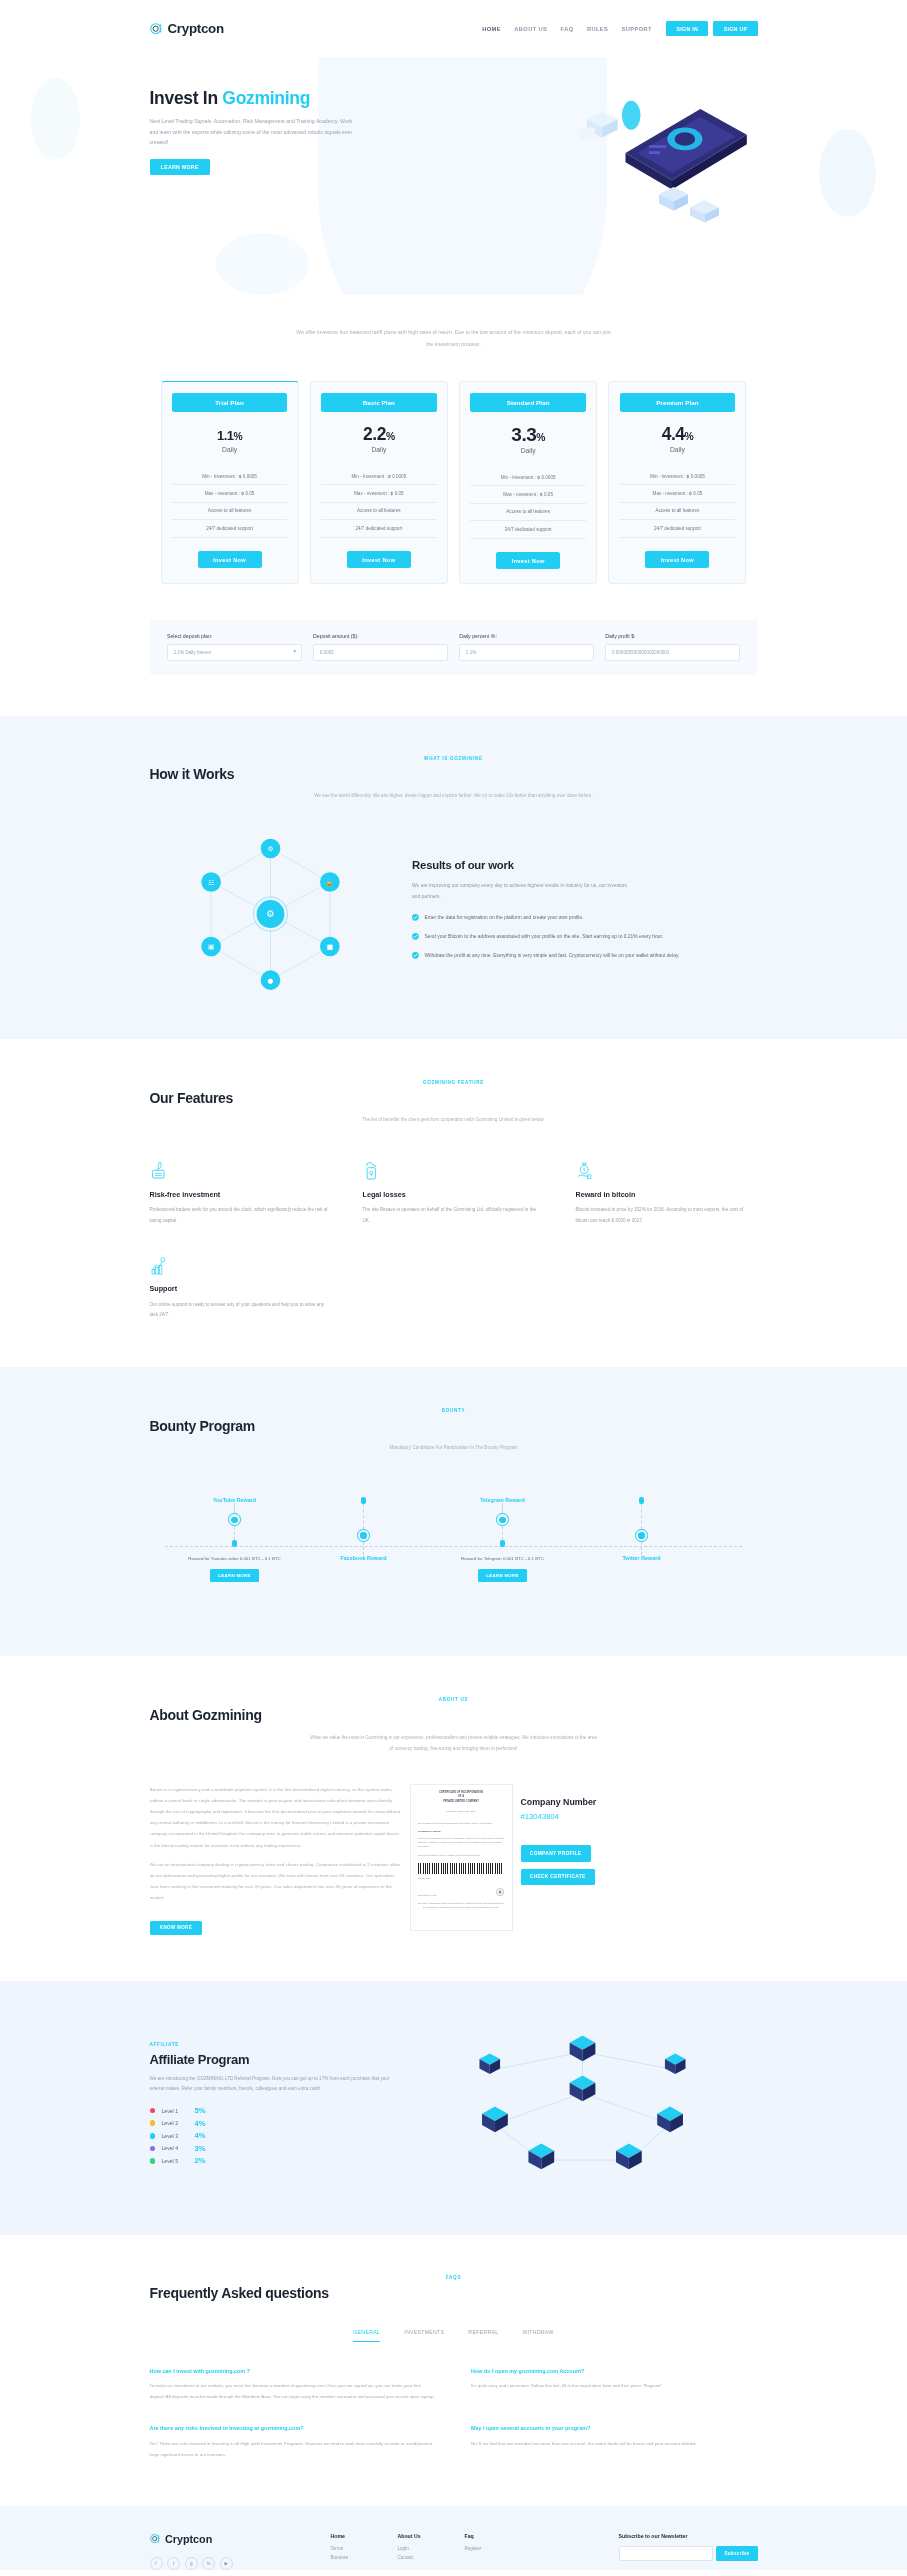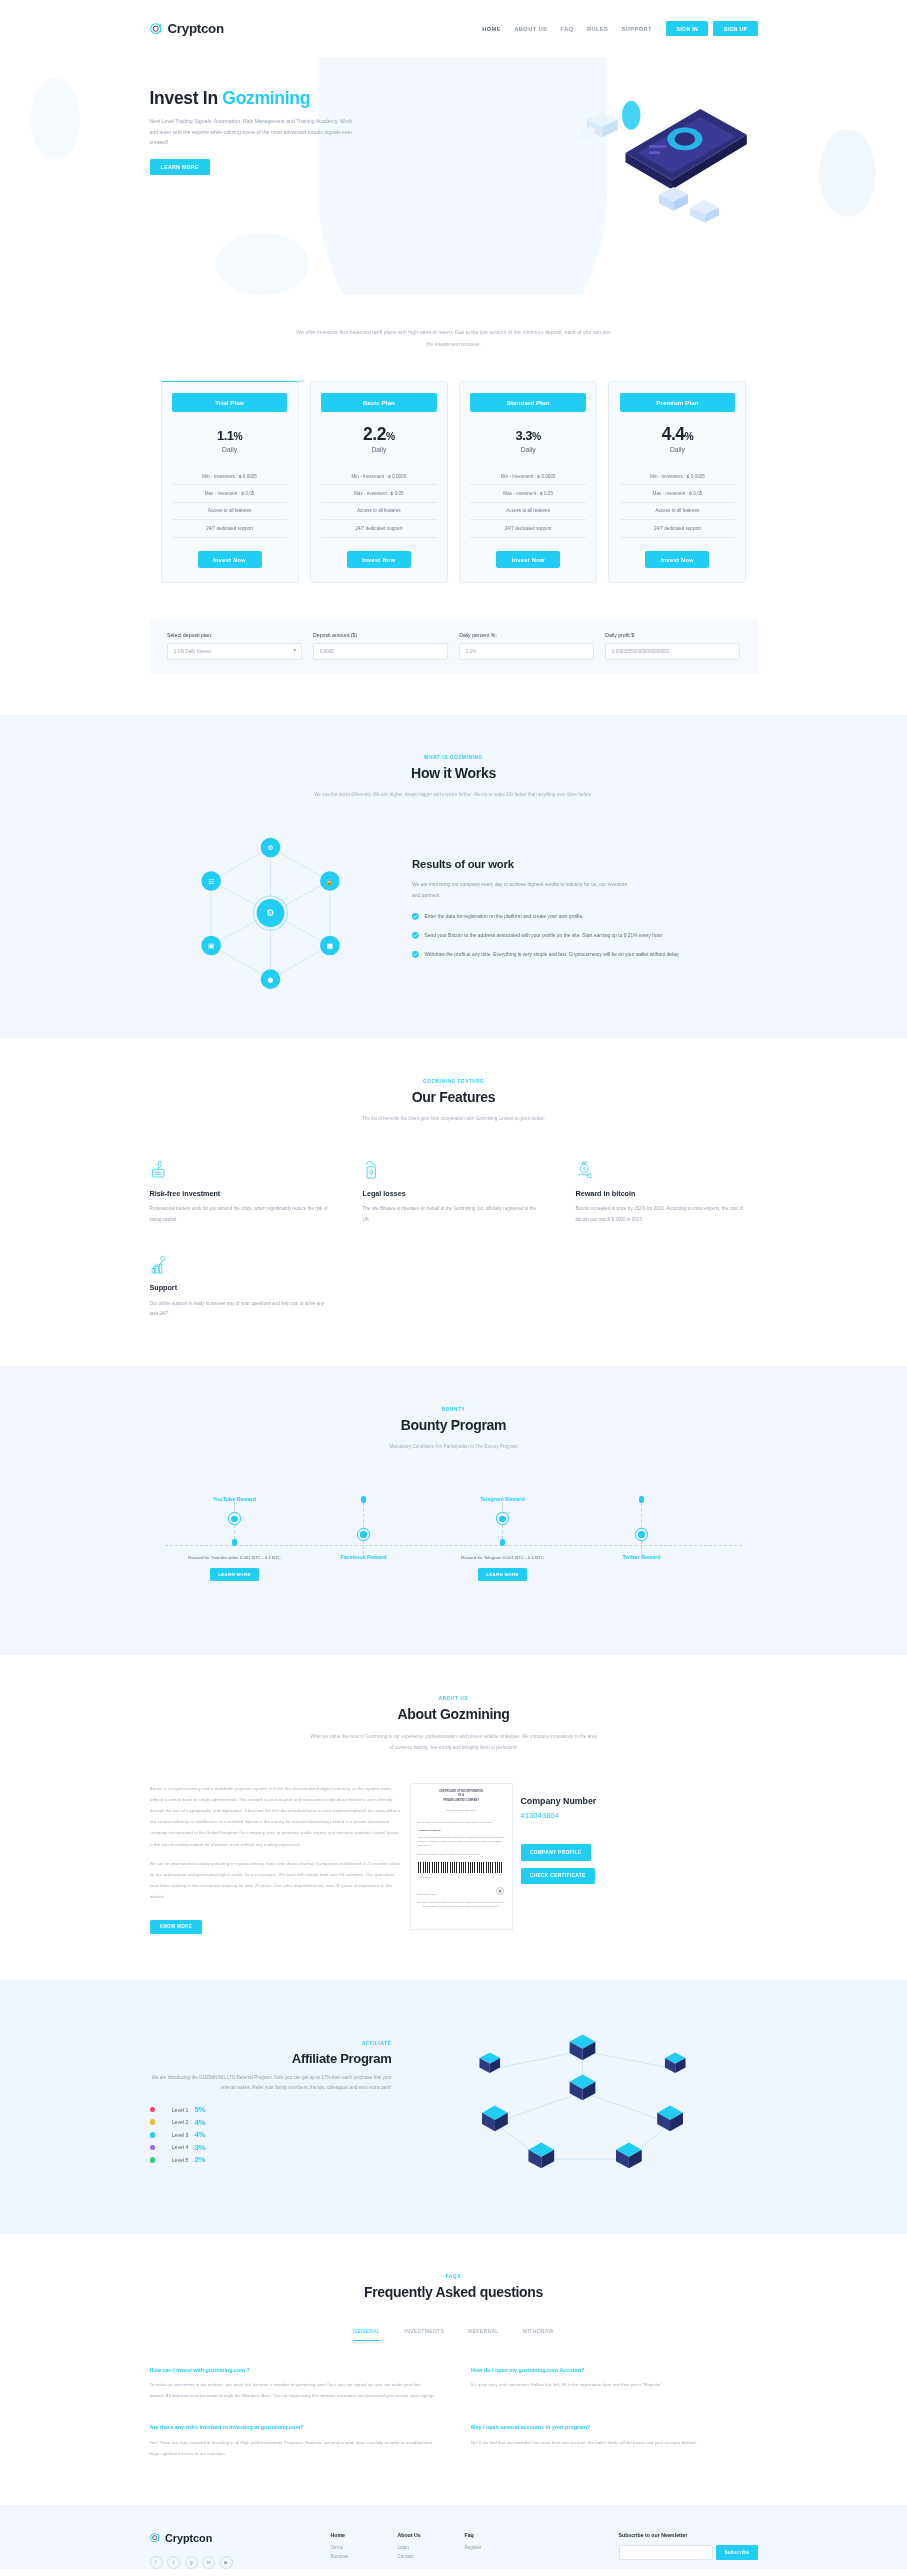--- a/index.html
+++ b/index.html
@@ -108,21 +108,21 @@
     content: "\25BE"; position: absolute; right: 5.7px; top: 4.6px; font-size: 5.2px; color: #9aa3b0;
     pointer-events: none;
   }
 
   
   .how-section { background: #f2f7fd; padding: 40px 0 46px; position: relative; overflow: hidden; }
   .eyebrow {
     text-align: center; font-size: 4.6px; font-weight: 700; color: #22cdf4;
     letter-spacing: 0.7px; margin-bottom: 5.2px;
   }
-  .sec-title { text-align: center; font-size: 14px; font-weight: 700; color: #1b2430; letter-spacing: -0.3px;}
+  .sec-title { font-size: 14px; font-weight: 700; color: #1b2430; letter-spacing: -0.3px;}
   .sec-sub {
     text-align: center; font-size: 4.6px; color: #a8b0bd; line-height: 2.4;
     width: 289px; margin: 8.2px auto 0;
   }
   .how-body { display: flex; align-items: center; margin-top: 32px; gap: 20.6px; }
   .hex-wrap { width: 242px; display: flex; justify-content: center; }
   .results-col { flex: 1; padding-top: 3.1px; }
   .results-title { font-size: 11.3px; font-weight: 700; color: #1b2430; letter-spacing: -0.2px;}
   .results-desc { font-size: 4.9px; color: #8e98a6; line-height: 2.3; margin-top: 8.2px; width: 216px; }
   .results-list { list-style: none; margin-top: 11.3px; }
@@ -176,21 +176,21 @@
     height: 11.3px; margin: 6.2px 0 1.5px;
     background: repeating-linear-gradient(90deg,#222 0 0.8px,#fff 0.8px 1.8px);
   }
   .company-col { flex: 1; padding-top: 13.4px; }
   .company-title { font-size: 8.8px; font-weight: 700; color: #1b2430; }
   .company-num { font-size: 7.7px; color: #22cdf4; font-weight: 400; margin-top: 5.2px; }
   .company-btns { margin-top: 24px; display: flex; flex-direction: column; gap: 7.2px; align-items: flex-start;}
   .company-btns .btn { padding: 5.7px 9.3px; font-size: 4.9px; border-radius: 1.5px; }
 
   
-  .aff-section { background: #eef5fc; padding: 40px 0 44px; position: relative; overflow: hidden; text-align: right;}
+  .aff-section { background: #eef5fc; padding: 40px 0 44px; position: relative; overflow: hidden;}
   .aff-body { display: flex; align-items: center; gap: 15.5px; }
   .aff-copy { width: 242px; }
   .aff-eyebrow { font-size: 4.6px; font-weight: 700; color: #22cdf4; letter-spacing: 0.7px; }
   .aff-title { font-size: 13px; font-weight: 700; color: #1b2430; margin-top: 4.1px; letter-spacing: -0.3px;}
   .aff-desc { font-size: 4.6px; color: #98a1ae; line-height: 2.3; margin-top: 7.2px; }
   .aff-levels { margin-top: 11.3px; }
   .aff-level { display: flex; align-items: center; gap: 6.2px; margin-bottom: 3.6px; }
   .aff-bullet { width: 5.7px; height: 5.7px; border-radius: 50%; }
   .aff-lvl-name { font-size: 5.2px; color: #5d6775; width: 27px; }
   .aff-lvl-val { font-size: 7.7px; font-weight: 700; color: #22cdf4; }
@@ -355,21 +355,21 @@
           <li>Max - nvesment : ฿ 0.05</li>
           <li>Access to all features</li>
           <li>24/7 dedicated support</li>
         </ul>
         <button class="btn plan-btn">Invest Now</button>
       </div>
 
       <div class="plan-card">
         <div class="plan-badge">Standard Plan</div>
         <div class="plan-rate">
-          <span style="font-size:13px">3.3</span><span>%</span>
+          <span style="font-size:19px">3.3</span><span>%</span>
         </div>
         <div class="plan-period">Daily</div>
         <ul class="plan-feats">
           <li>Min - Invesment : ฿ 0.0005</li>
           <li>Max - nvesment : ฿ 0.05</li>
           <li>Access to all features</li>
           <li>24/7 dedicated support</li>
         </ul>
         <button class="btn plan-btn">Invest Now</button>
       </div>

